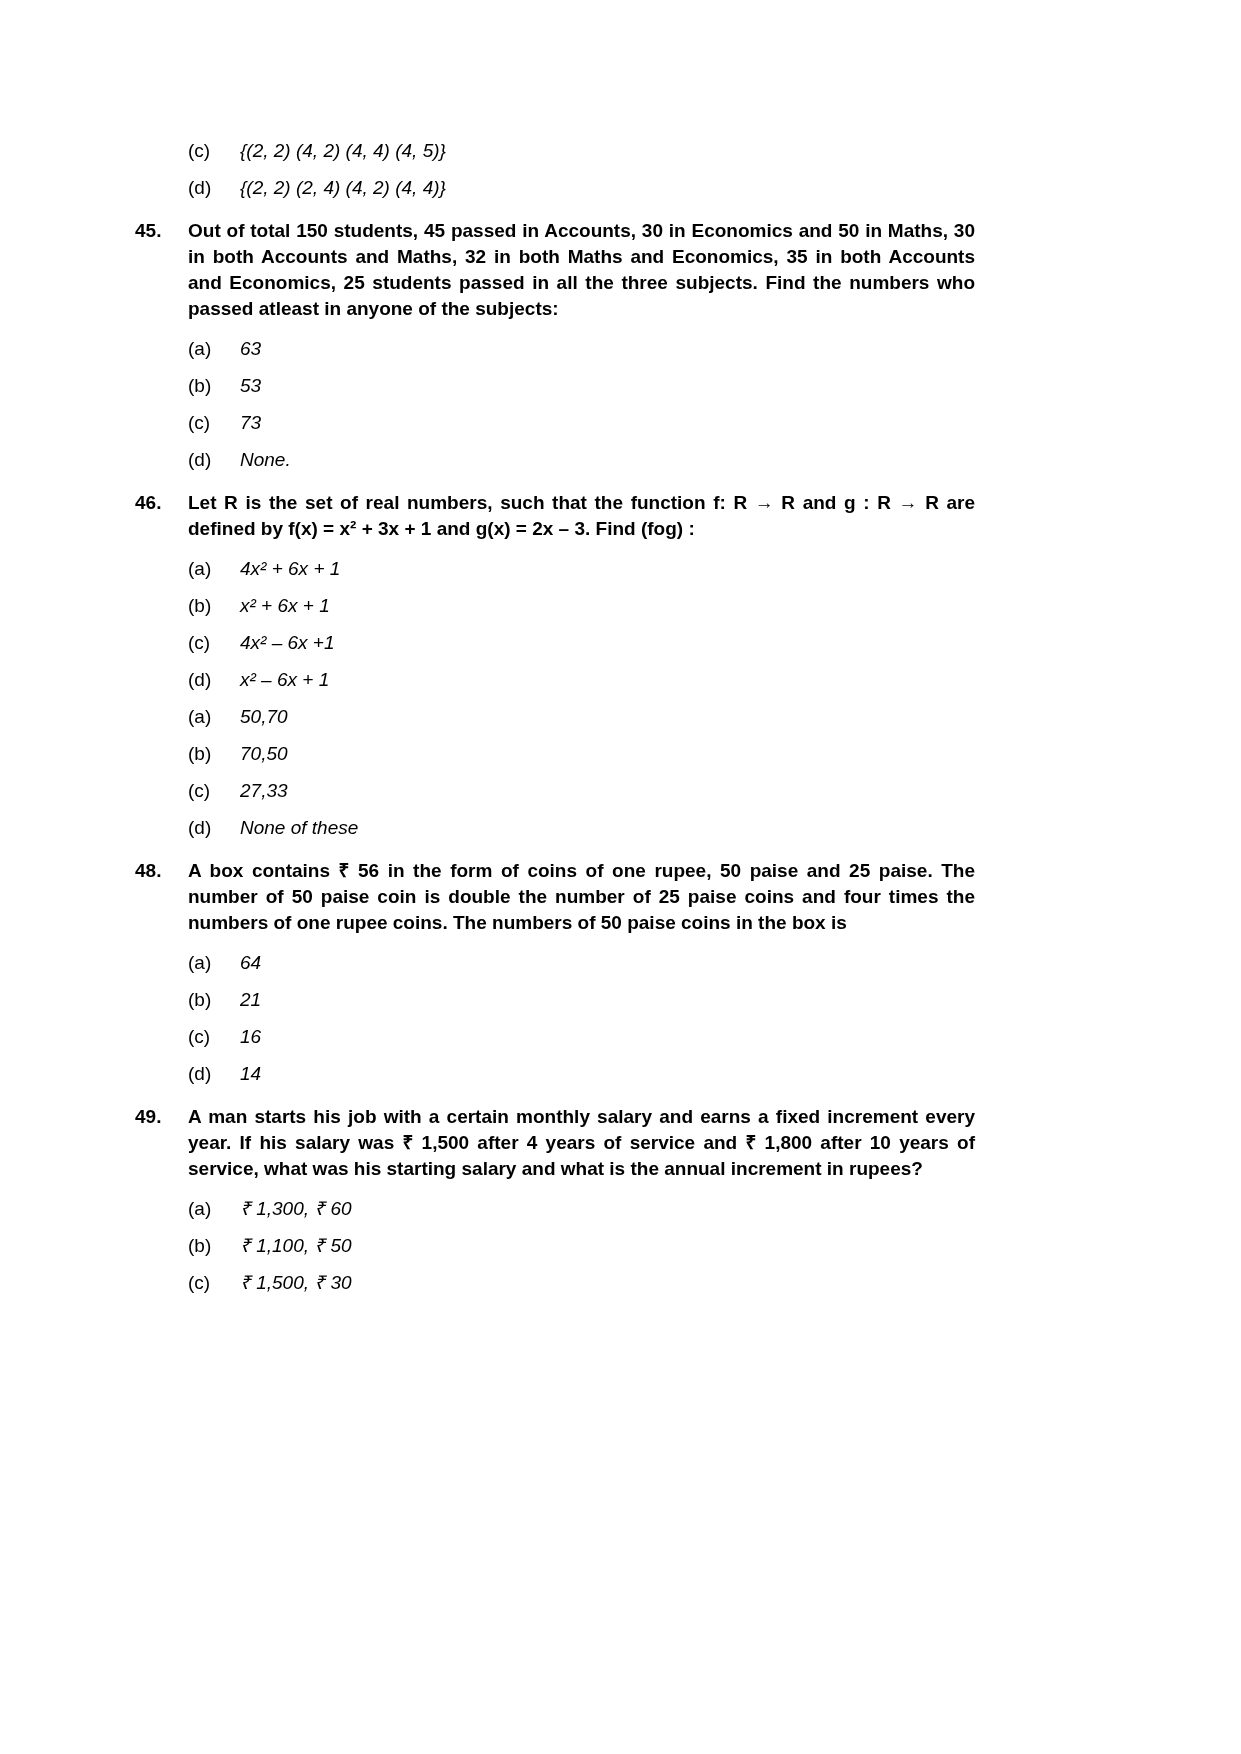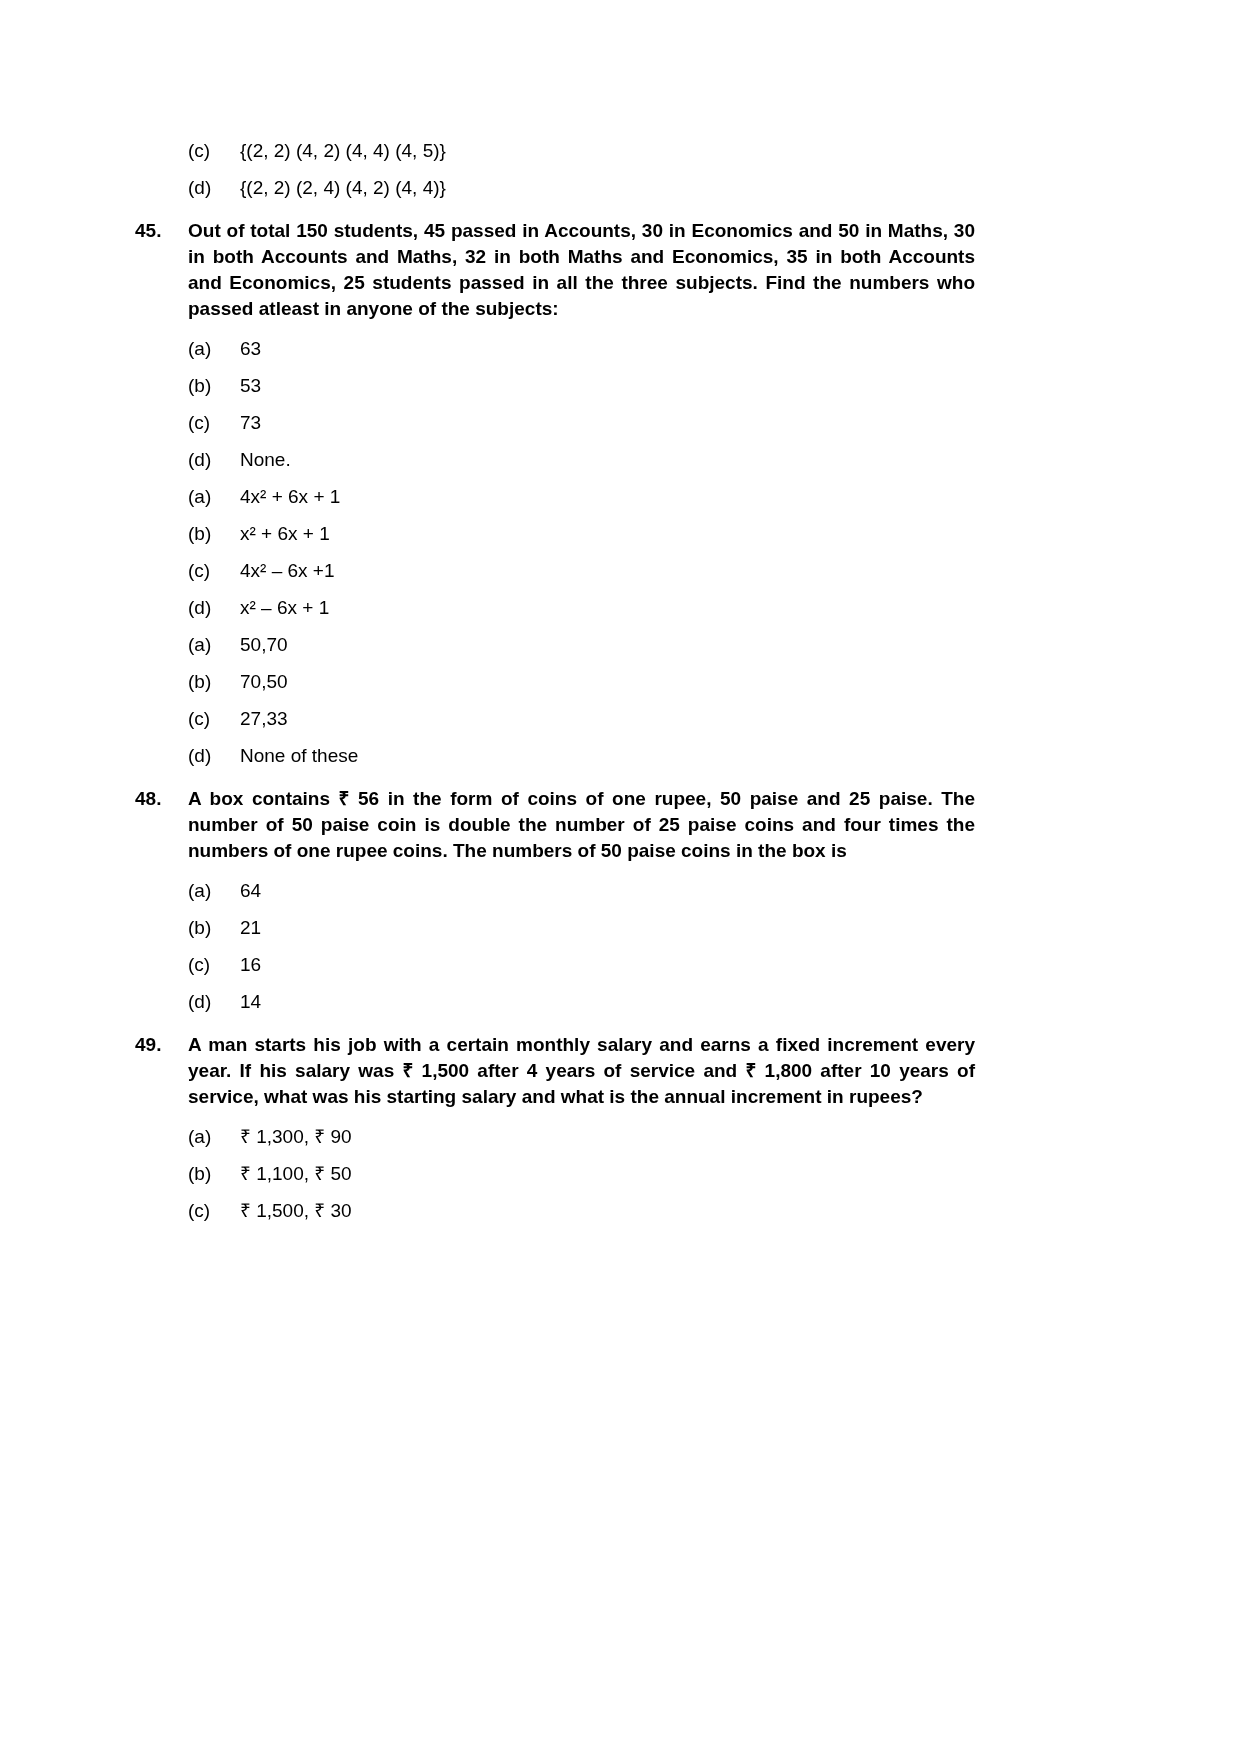--- a/index.html
+++ b/index.html
@@ -45,20 +45,21 @@
     margin-bottom: 11px;
   }
   .opt-label {
     width: 52px;
     flex-shrink: 0;
     line-height: 26px;
   }
   .opt-text {
     flex: 1;
     line-height: 26px;
+    font-style: italic;
   }
   .leading-options .option:first-child {
     margin-top: 0;
   }
   .page-number {
     margin-top: 50px;
     text-align: center;
     line-height: 26px;
   }
 </style>
@@ -92,20 +93,24 @@
   </div>
   <div class="option">
     <span class="opt-label">(c)</span>
     <span class="opt-text">73</span>
   </div>
   <div class="option">
     <span class="opt-label">(d)</span>
     <span class="opt-text">None.</span>
   </div>
 
+  <div class="question">
+    <span class="q-num">46.</span>
+    <div class="q-text">Let R is the set of real numbers, such that the function f: R → R and g : R → R are defined by f(x) = x² + 3x + 1 and g(x) = 2x – 3. Find (fog) :</div>
+  </div>
   <div class="option">
     <span class="opt-label">(a)</span>
     <span class="opt-text">4x² + 6x + 1</span>
   </div>
   <div class="option">
     <span class="opt-label">(b)</span>
     <span class="opt-text">x² + 6x + 1</span>
   </div>
   <div class="option">
     <span class="opt-label">(c)</span>
@@ -153,21 +158,21 @@
     <span class="opt-label">(d)</span>
     <span class="opt-text">14</span>
   </div>
 
   <div class="question">
     <span class="q-num">49.</span>
     <div class="q-text">A man starts his job with a certain monthly salary and earns a fixed increment every year. If his salary was ₹ 1,500 after 4 years of service and ₹ 1,800 after 10 years of service, what was his starting salary and what is the annual increment in rupees?</div>
   </div>
   <div class="option">
     <span class="opt-label">(a)</span>
-    <span class="opt-text">₹ 1,300, ₹ 90</span>
+    <span class="opt-text">₹ 1,300, ₹ 60</span>
   </div>
   <div class="option">
     <span class="opt-label">(b)</span>
     <span class="opt-text">₹ 1,100, ₹ 50</span>
   </div>
   <div class="option">
     <span class="opt-label">(c)</span>
     <span class="opt-text">₹ 1,500, ₹ 30</span>
   </div>
 

